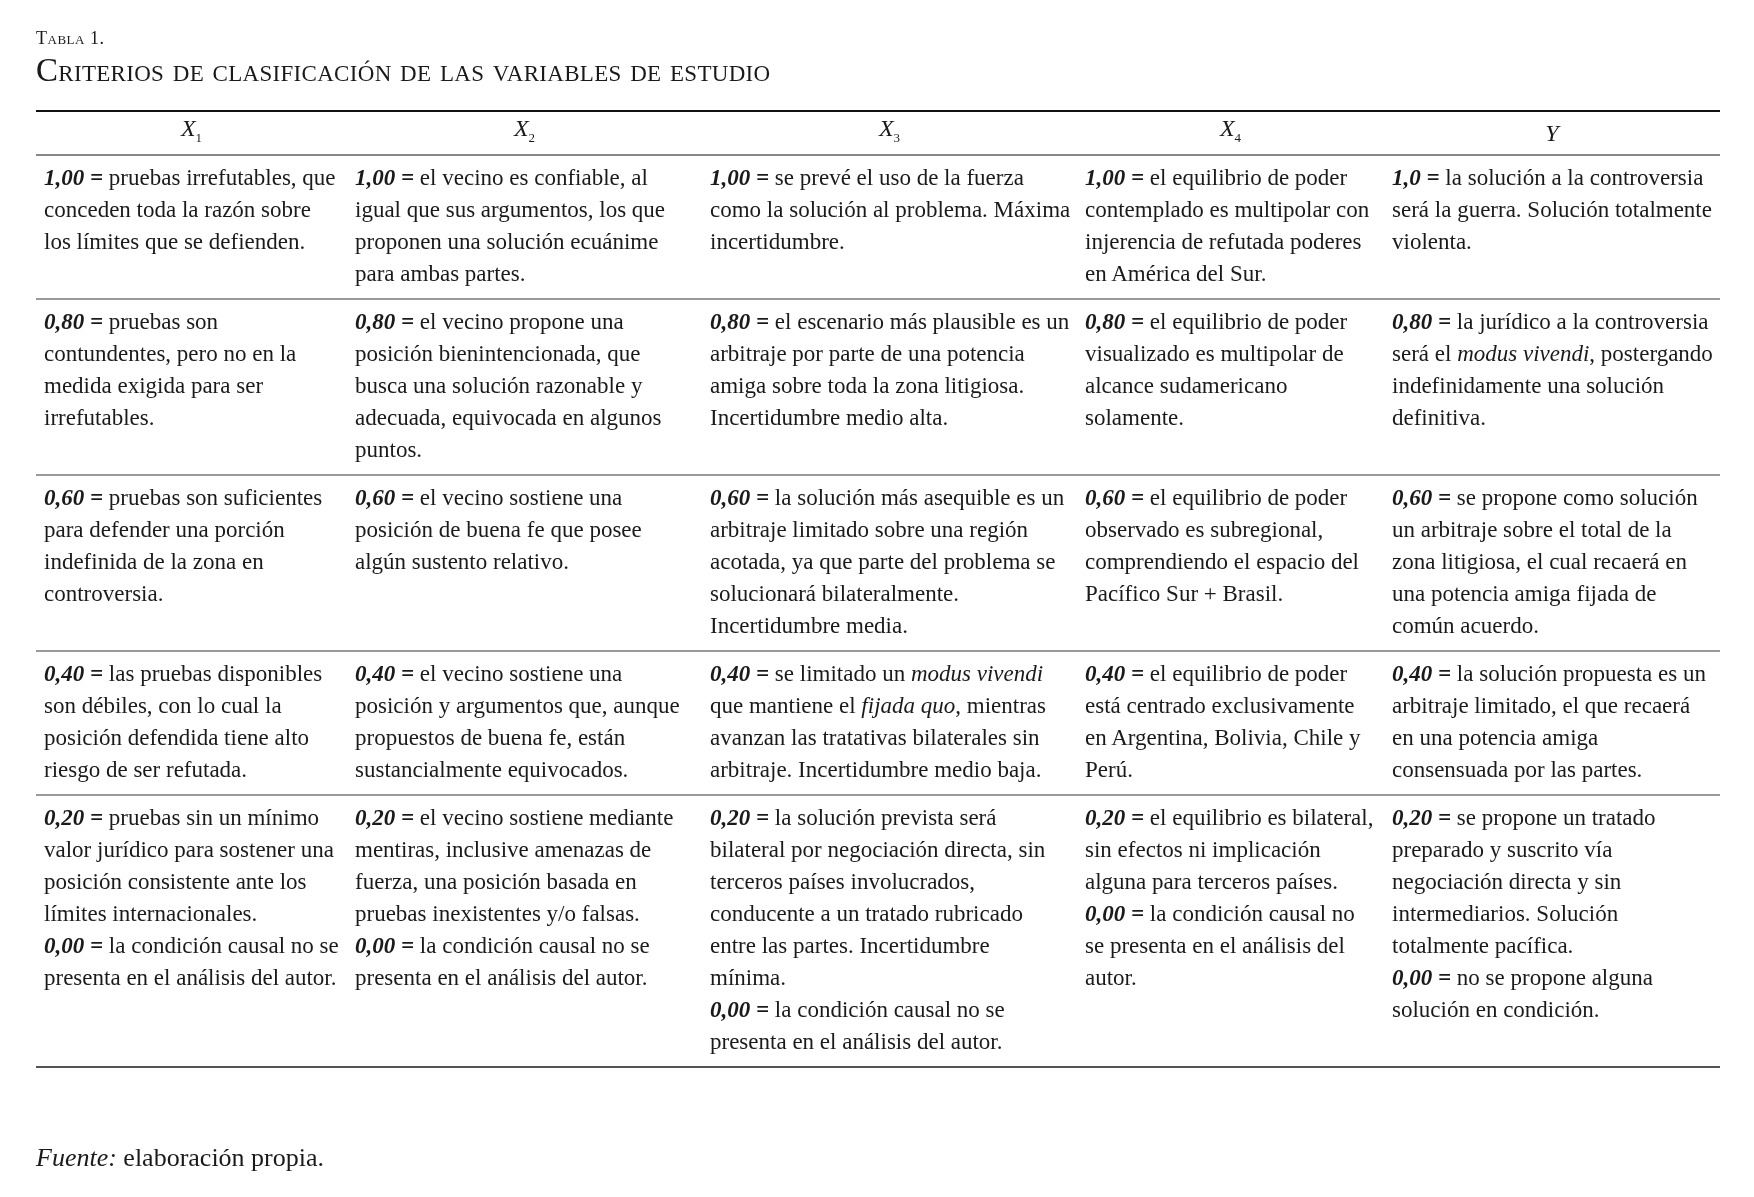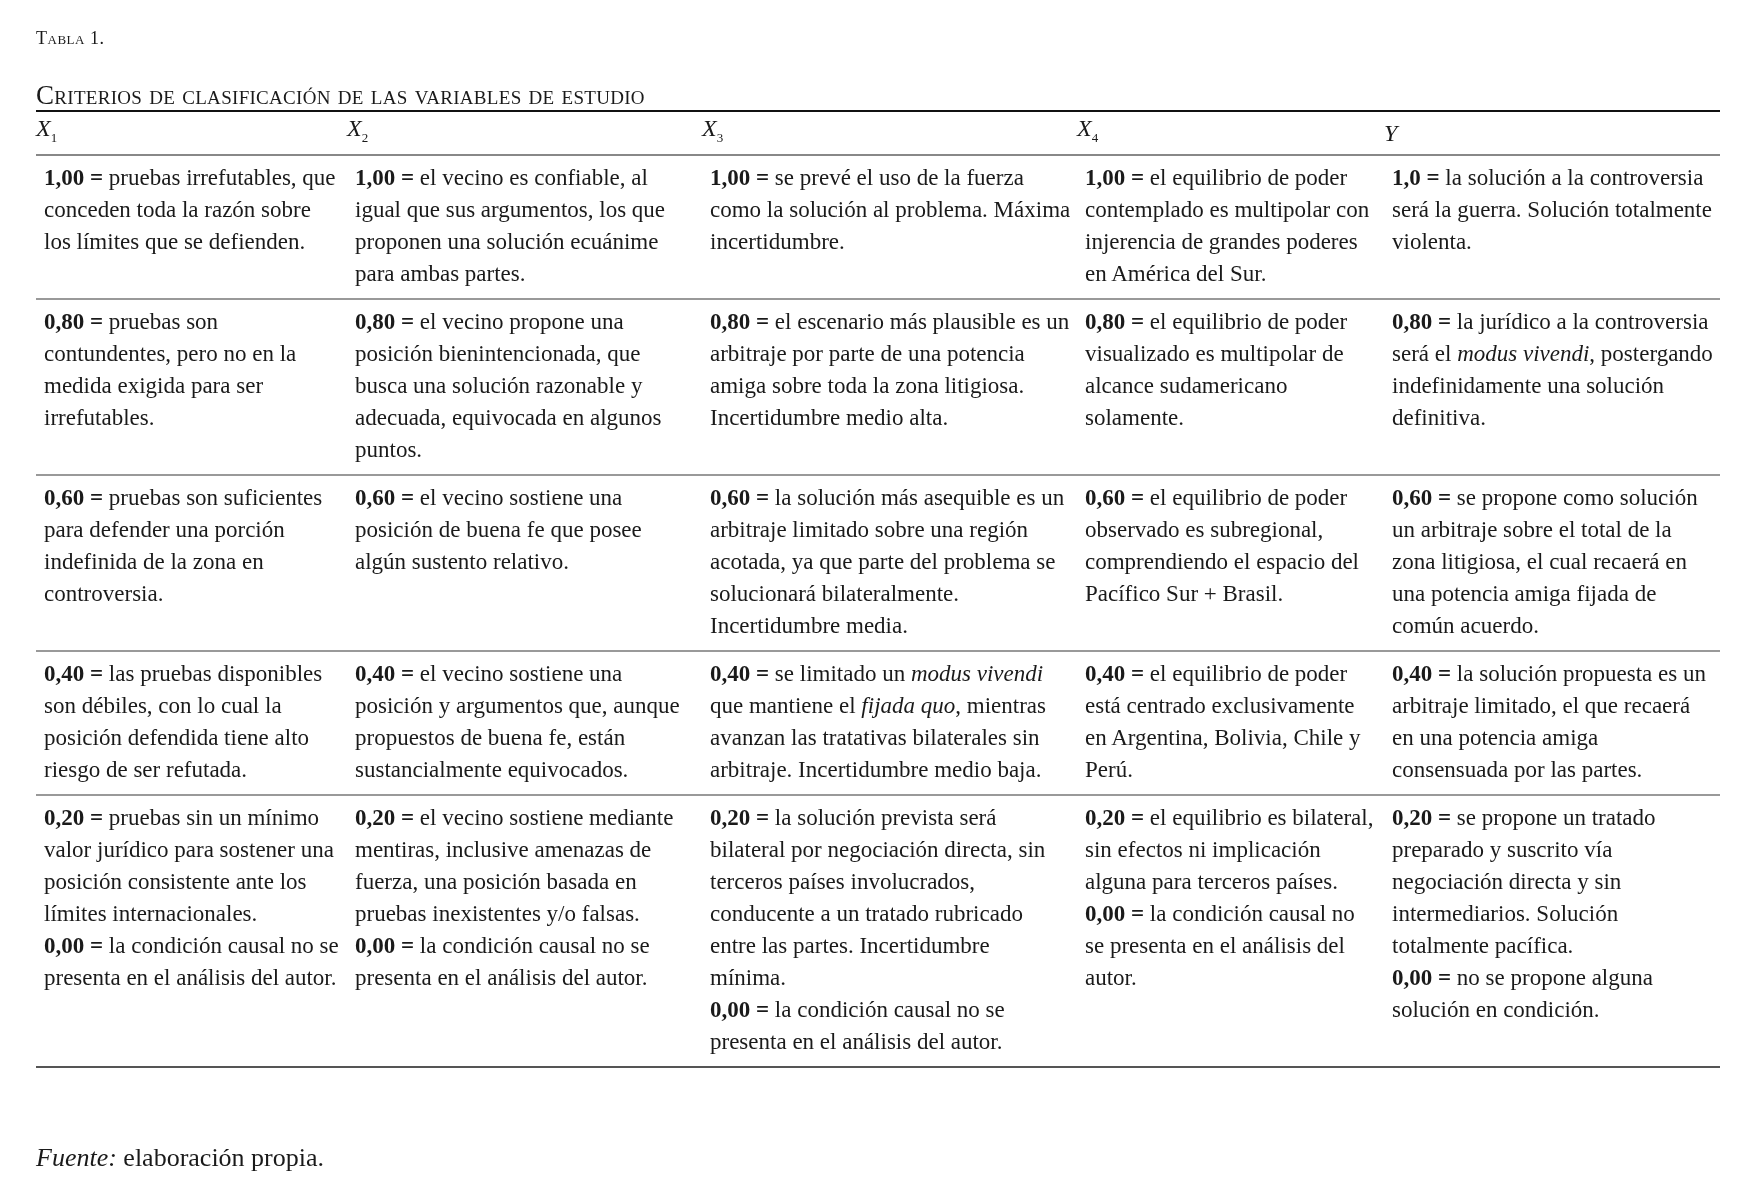--- a/index.html
+++ b/index.html
@@ -5,48 +5,48 @@
     html, body { margin: 0; padding: 0; background: #ffffff; }
     body {
       width: 1754px; height: 1197px; position: relative; overflow: hidden;
       font-family: "Liberation Serif", "DejaVu Serif", serif; color: #1a1a1a;
     }
     .caption-label {
       position: absolute; left: 36px; top: 28px;
       font-size: 18px; font-variant: small-caps; letter-spacing: 0.5px;
     }
     .caption-title {
-      position: absolute; left: 36px; top: 80px;
-      font-size: 27px; font-variant: small-caps; letter-spacing: 0.3px;
+      position: absolute; left: 36px; top: 52px;
+      font-size: 33px; font-variant: small-caps; letter-spacing: 0.3px;
     }
     table.crit {
       position: absolute; left: 36px; top: 110px; width: 1684px;
       border-collapse: collapse; table-layout: fixed;
       border-top: 2px solid #111; border-bottom: 2px solid #555;
       font-size: 23px; line-height: 32px;
     }
     table.crit col.c1 { width: 311px; }
     table.crit col.c2 { width: 355px; }
     table.crit col.c3 { width: 375px; }
     table.crit col.c4 { width: 307px; }
     table.crit col.c5 { width: 336px; }
     table.crit th {
       font-weight: normal; font-style: italic; font-size: 24px;
-      height: 36px; padding: 0; text-align: left; vertical-align: middle;
+      height: 36px; padding: 0; text-align: center; vertical-align: middle;
       border-bottom: 2px solid #888;
       margin-top: 33px;
     }
     table.crit th sub { font-size: 13px; font-style: normal; }
     table.crit td {
       vertical-align: top; padding: 6px 6px 8px 8px;
       border-bottom: 2px solid #999;
     }
     table.crit tr:last-child td { border-bottom: none; }
     .entry { display: block; }
-    .entry b { font-weight: bold; }
+    .entry b { font-weight: bold; font-style: italic; }
     .source {
       position: absolute; left: 36px; top: 1143px; font-size: 26px;
     }
   </style>
 </head>
 <body>
 
 <div class="caption-label">Tabla 1.</div>
 <div class="caption-title">Criterios de clasificación de las variables de estudio</div>
 
@@ -72,21 +72,21 @@
         <td>
           <span class="entry"><b>1,00 =</b><span> pruebas irrefutables, que conceden toda la razón sobre los límites que se defienden.</span></span>
         </td>
         <td>
           <span class="entry"><b>1,00 =</b><span> el vecino es confiable, al igual que sus argumentos, los que proponen una solución ecuánime para ambas partes.</span></span>
         </td>
         <td>
           <span class="entry"><b>1,00 =</b><span> se prevé el uso de la fuerza como la solución al problema. Máxima incertidumbre.</span></span>
         </td>
         <td>
-          <span class="entry"><b>1,00 =</b><span> el equilibrio de poder contemplado es multipolar con injerencia de grandes poderes en América del Sur.</span></span>
+          <span class="entry"><b>1,00 =</b><span> el equilibrio de poder contemplado es multipolar con injerencia de refutada poderes en América del Sur.</span></span>
         </td>
         <td>
           <span class="entry"><b>1,0 =</b><span> la solución a la controversia será la guerra. Solución totalmente violenta.</span></span>
         </td>
       </tr>
       <tr>
         <td>
           <span class="entry"><b>0,80 =</b><span> pruebas son contundentes, pero no en la medida exigida para ser irrefutables.</span></span>
         </td>
         <td>

